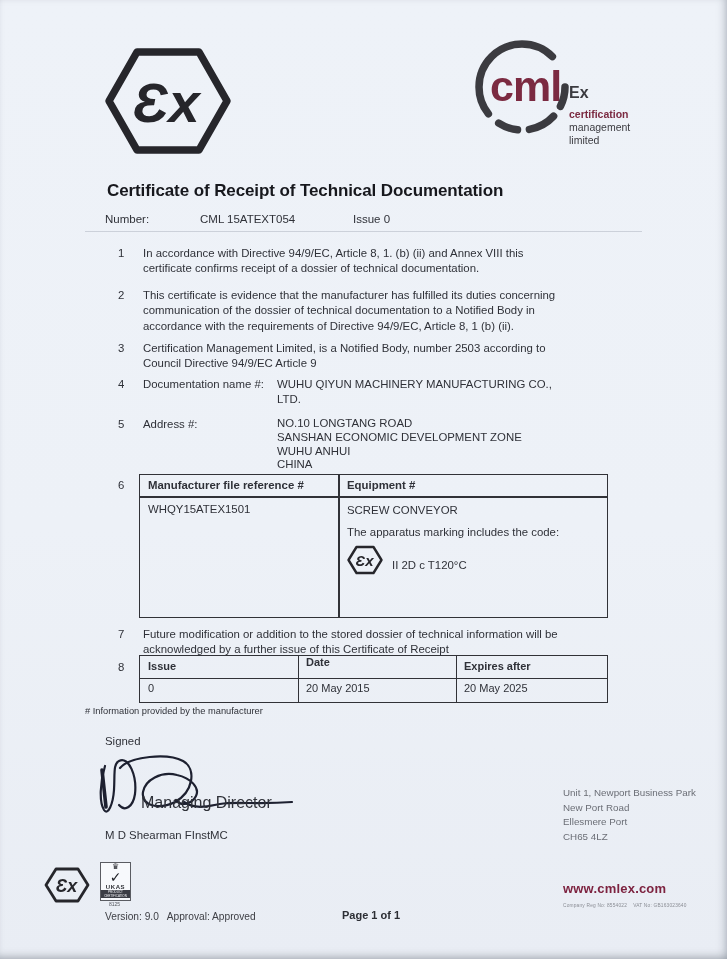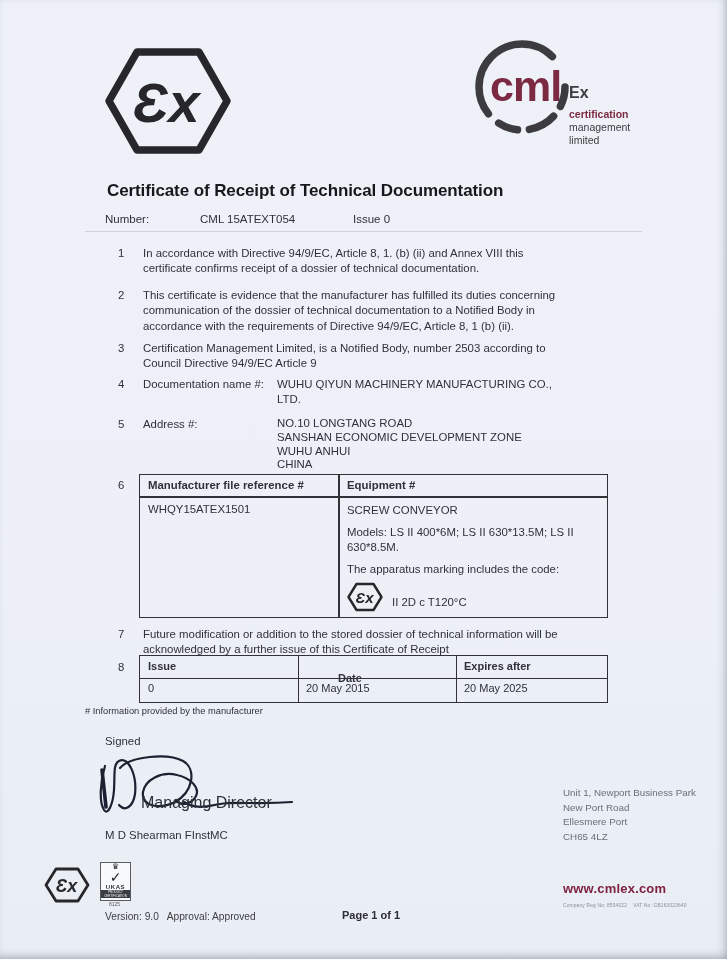--- a/index.html
+++ b/index.html
@@ -144,22 +144,20 @@
 
   <div class="abs cnum6">6</div>
   <div class="abs mtable">
     <div class="vline"></div>
     <div class="hline"></div>
     <div class="h1">Manufacturer file reference #</div>
     <div class="h2">Equipment #</div>
     <div class="fileref">WHQY15ATEX1501</div>
     <div class="equip">
       <div>SCREW CONVEYOR</div>
-      <div class="models preline">Models: LS II 400*6M; LS II 630*13.5M; LS II
-630*8.5M.</div>
       <div class="mark-intro">The apparatus marking includes the code:</div>
       <div class="markrow">
         <svg width="36" height="30" viewBox="0 0 36 30">
           <polygon points="1.5,15 9.5,2 26.5,2 34.5,15 26.5,28 9.5,28" fill="none" stroke="#26262b" stroke-width="2.4" stroke-linejoin="round"></polygon>
           <text x="17.5" y="21" text-anchor="middle" font-size="15" font-style="italic" font-weight="bold" fill="#26262b">Ɛx</text>
         </svg>
         <span class="code">II 2D c T120°C</span>
       </div>
     </div>
   </div>
@@ -169,21 +167,21 @@
     <span class="ctxt preline">Future modification or addition to the stored dossier of technical information will be
 acknowledged by a further issue of this Certificate of Receipt</span>
   </div>
 
   <div class="abs cnum8">8</div>
   <div class="abs itable">
     <div class="v1"></div>
     <div class="v2"></div>
     <div class="hline"></div>
     <div class="cell hd" style="left:8px;top:4px;">Issue</div>
-    <div class="cell hd" style="left:166px;top:16px;margin-left:32px;">Date</div>
+    <div class="cell hd" style="left:166px;top:0;">Date</div>
     <div class="cell hd" style="left:324px;top:4px;">Expires after</div>
     <div class="cell" style="left:8px;top:26px;">0</div>
     <div class="cell" style="left:166px;top:26px;">20 May 2015</div>
     <div class="cell" style="left:324px;top:26px;">20 May 2025</div>
   </div>
 
   <div class="abs footnote"># Information provided by the manufacturer</div>
 
   <div class="abs signed">Signed</div>
   <svg class="abs" style="left:92px;top:752px;" width="215" height="72" viewBox="0 0 215 72">

